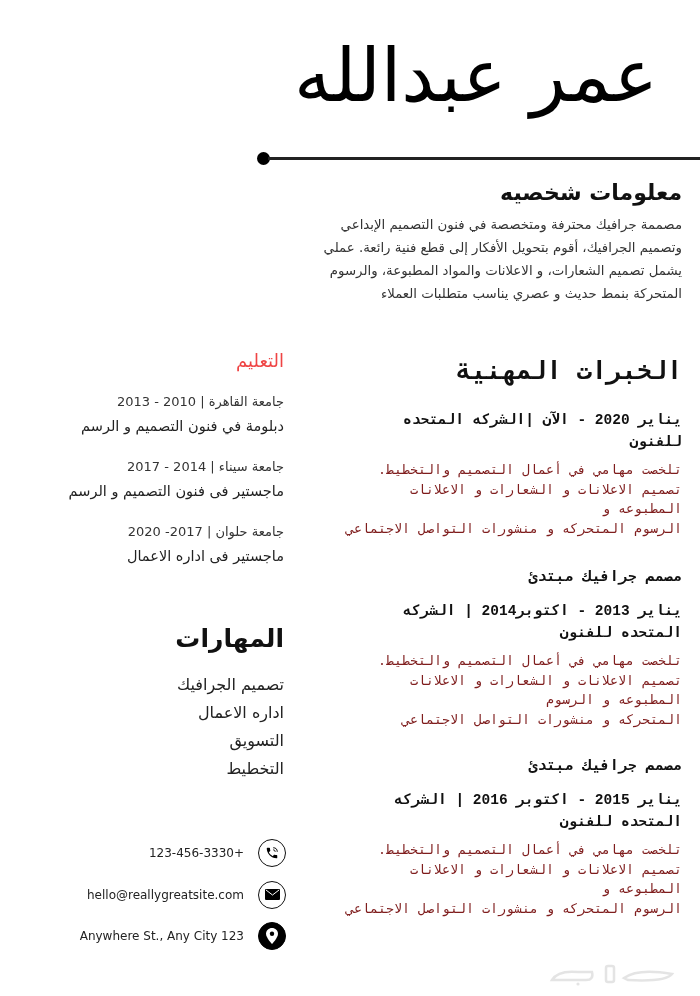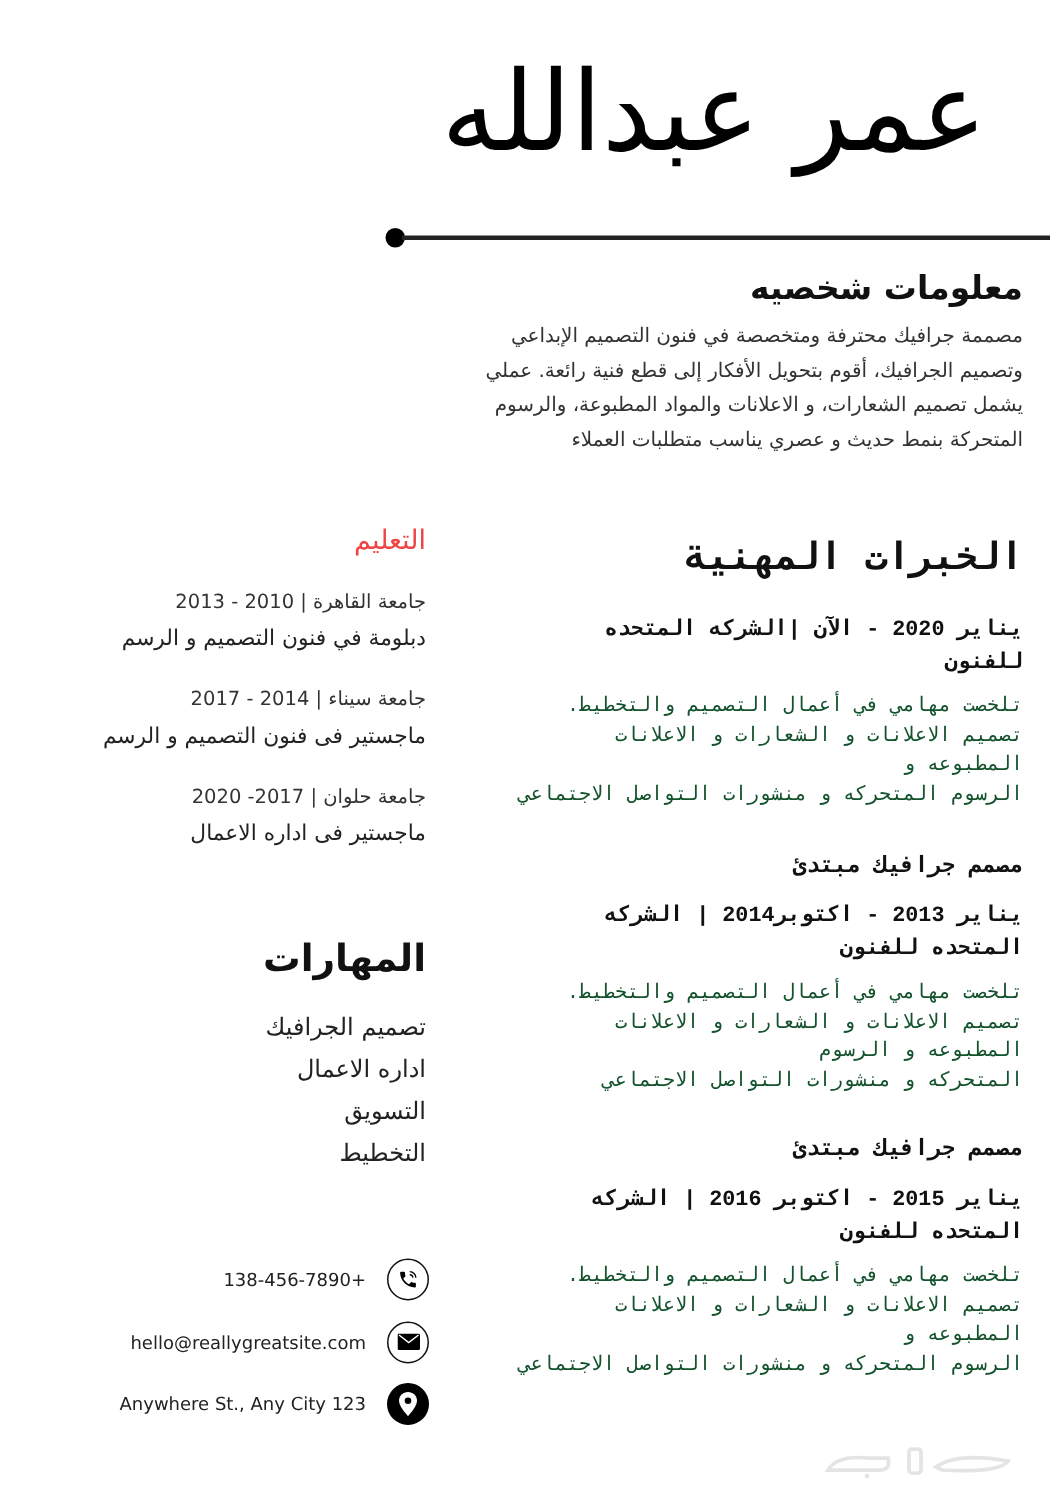--- a/index.html
+++ b/index.html
@@ -23,21 +23,21 @@
 
   .profile { position: absolute; right: 18px; top: 180px; width: 390px; }
   .profile h2 { font-size: 22px; font-weight: 700; color: #111; margin-bottom: 8px; }
   .profile p { font-size: 13.3px; line-height: 23px; color: #333; }
 
   .exp { position: absolute; right: 18px; top: 356px; width: 340px; font-family: Liberation Mono, monospace; }
   .exp h2 { font-size: 25px; font-weight: 700; color: #111; margin-bottom: 22px; }
   .job { margin-bottom: 20px; }
   .job .title { font-size: 15px; font-weight: 700; color: #111; margin-bottom: 14px; }
   .job .meta { font-size: 14.5px; font-weight: 700; color: #111; line-height: 22px; margin-bottom: 8px; }
-  .job .desc { font-size: 13.3px; line-height: 19.5px; color: #14532d; }
+  .job .desc { font-size: 13.3px; line-height: 19.5px; color: #7f1d1d; }
 
   .edu { position: absolute; right: 416px; top: 350px; width: 250px; }
   .edu h2 { font-size: 18px; font-weight: 400; color: #ef4444; margin-bottom: 22px; }
   .edu-item { margin-bottom: 22px; }
   .edu-item .school { font-size: 13px; color: #333; line-height: 18px; margin-bottom: 5px; }
   .edu-item .degree { font-size: 14.5px; color: #222; line-height: 20px; }
 
   .skills { position: absolute; right: 416px; top: 624px; width: 250px; }
   .skills h2 { font-size: 25px; font-weight: 700; color: #111; margin-bottom: 18px; }
   .skills li { list-style: none; font-size: 16px; color: #222; line-height: 28px; }
@@ -121,21 +121,21 @@
   <ul>
     <li>تصميم الجرافيك</li>
     <li>اداره الاعمال</li>
     <li>التسويق</li>
     <li>التخطيط</li>
   </ul>
 </section>
 
 <section class="contact">
   <div class="contact-row">
-    <span class="txt">138-456-7890+</span>
+    <span class="txt">123-456-3330+</span>
     <span class="icon-circle">
       <svg width="14" height="14" viewBox="0 0 24 24">
           <path d="M6.6 10.8c1.4 2.8 3.8 5.1 6.6 6.6l2.2-2.2c.3-.3.7-.4 1-.2 1.1.4 2.3.6 3.6.6.6 0 1 .4 1 1V20c0 .6-.4 1-1 1C10.6 21 3 13.4 3 4c0-.6.4-1 1-1h3.5c.6 0 1 .4 1 1 0 1.3.2 2.5.6 3.6.1.3 0 .7-.2 1L6.6 10.8z" fill="#000"></path>
           <path d="M14 3a7 7 0 0 1 7 7M14 6.5a3.5 3.5 0 0 1 3.5 3.5" stroke="#000" stroke-width="1.6" fill="none"></path>
         </svg>
     </span>
   </div>
   <div class="contact-row">
     <span class="txt">hello@reallygreatsite.com</span>
     <span class="icon-circle">

